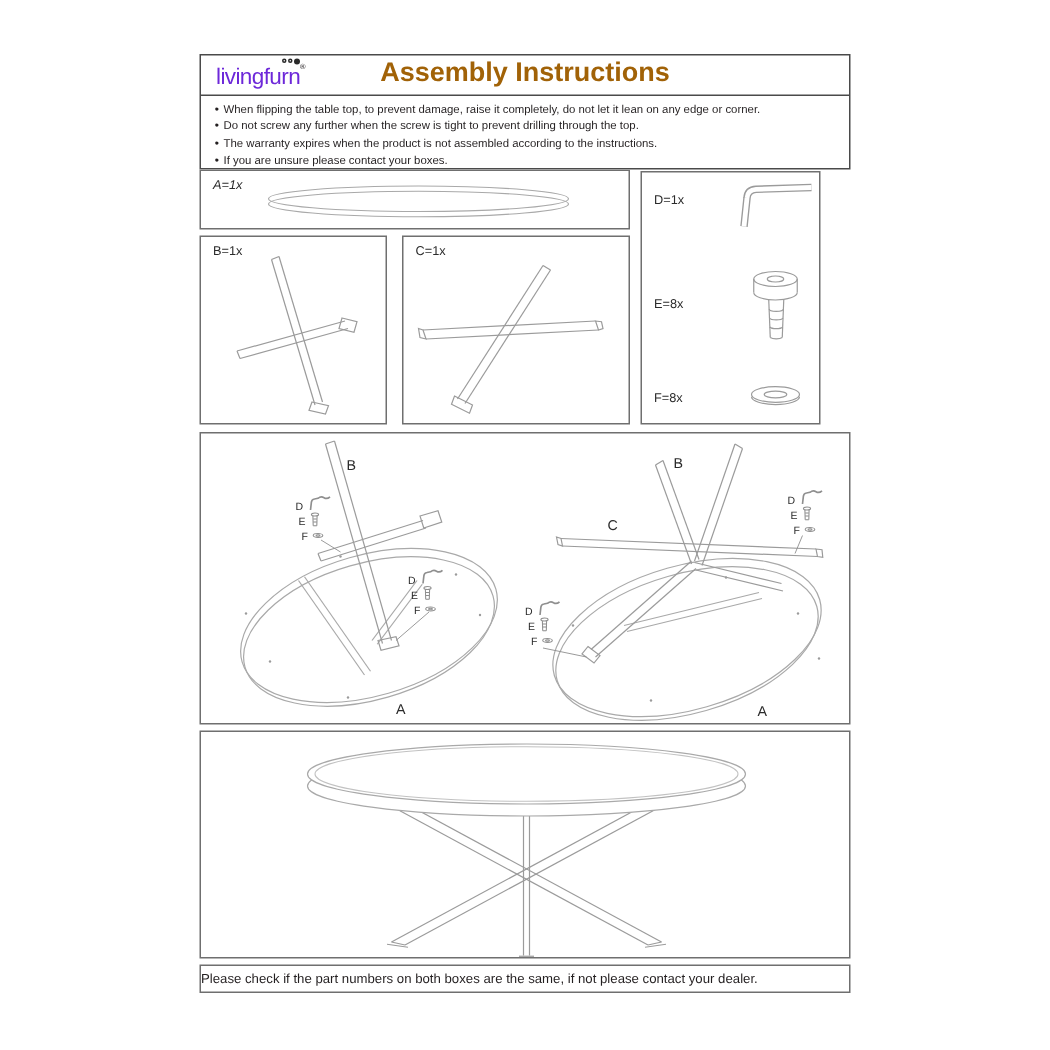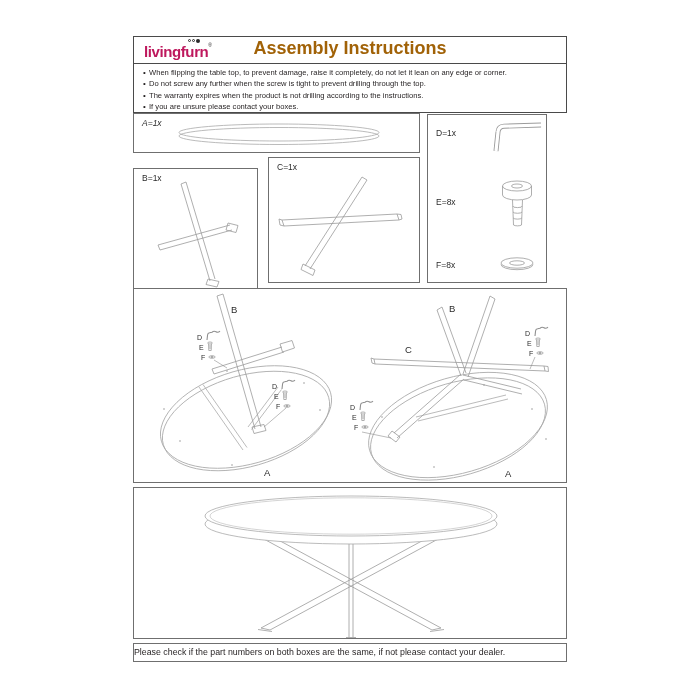--- a/index.html
+++ b/index.html
@@ -2,33 +2,33 @@
 <html><head>
 <meta charset="utf-8">
 <style>
   html,body{margin:0;padding:0;background:#ffffff;}
   #canvas{position:relative;width:700px;height:700px;background:#ffffff;overflow:hidden;
           font-family:"Liberation Sans",sans-serif;color:#231f20;}
   .box{position:absolute;border:1px solid #6f6f6f;background:#fff;box-sizing:border-box;}
   .header-box{left:133px;top:36px;width:434px;height:77px;border-color:#4a4a4a;}
   .header-row{position:relative;height:26px;border-bottom:1px solid #4a4a4a;}
   .logo{position:absolute;left:10px;top:3px;height:22px;}
-  .logo-text{font-size:15px;font-weight:700;letter-spacing:-0.4px;color:#be185d;position:relative;top:3px;}
+  .logo-text{font-size:15px;font-weight:400;letter-spacing:-0.4px;color:#6d28d9;position:relative;top:3px;}
   .logo-mark{font-size:5px;vertical-align:top;position:relative;top:2px;color:#262224;}
   .logo-dots{position:absolute;left:44px;top:-1px;display:flex;gap:1px;}
   .logo-dots i{display:block;width:3px;height:3px;border-radius:50%;border:1px solid #2a2a2a;box-sizing:border-box;}
   .logo-dots i.d3{background:#2a2a2a;border:none;width:4px;height:4px;}
   .title{position:absolute;left:0;right:0;top:1px;text-align:center;font-size:18px;font-weight:600;color:#a16207;}
   .warnings{padding:3px 0 0 6px;}
   .warn-row{display:flex;align-items:flex-start;line-height:11.4px;}
   .bullet{width:9px;text-align:center;font-size:8px;flex:0 0 9px;}
   .warn-text{font-size:7.6px;}
   .part-label{position:absolute;left:8px;top:4px;font-size:8.5px;color:#2b2b2b;}
   .box-a{left:133px;top:113px;width:287px;height:40px;font-style:italic;}
-  .box-b{left:133px;top:168px;width:125px;height:126px;}
+  .box-b{left:133px;top:157px;width:125px;height:126px;}
   .box-c{left:268px;top:157px;width:152px;height:126px;}
   .box-def{left:427px;top:114px;width:120px;height:169px;}
   .box-main{left:133px;top:288px;width:434px;height:195px;}
   .box-table{left:133px;top:487px;width:434px;height:152px;}
   .box-footer{left:133px;top:643px;width:434px;height:19px;}
   .footer-text{display:block;text-align:left;font-size:8.8px;line-height:17px;white-space:nowrap;}
   svg{position:absolute;left:0;top:0;}
   svg text{font-family:"Liberation Sans",sans-serif;fill:#2b2b2b;}
   .art{stroke:#a9a9a9;fill:none;stroke-width:0.8;}
   .artd{stroke:#9b9b9b;fill:none;stroke-width:0.8;}
@@ -54,21 +54,21 @@
       <div class="warn-row">
         <span class="bullet">•</span>
         <span class="warn-text">When flipping the table top, to prevent damage, raise it completely, do not let it lean on any edge or corner.</span>
       </div>
       <div class="warn-row">
         <span class="bullet">•</span>
         <span class="warn-text">Do not screw any further when the screw is tight to prevent drilling through the top.</span>
       </div>
       <div class="warn-row">
         <span class="bullet">•</span>
-        <span class="warn-text">The warranty expires when the product is not drilling according to the instructions.</span>
+        <span class="warn-text">The warranty expires when the product is not assembled according to the instructions.</span>
       </div>
       <div class="warn-row">
         <span class="bullet">•</span>
         <span class="warn-text">If you are unsure please contact your boxes.</span>
       </div>
     </div>
   </div>
 
   <div class="box box-a">
     <span class="part-label">A=1x</span>

